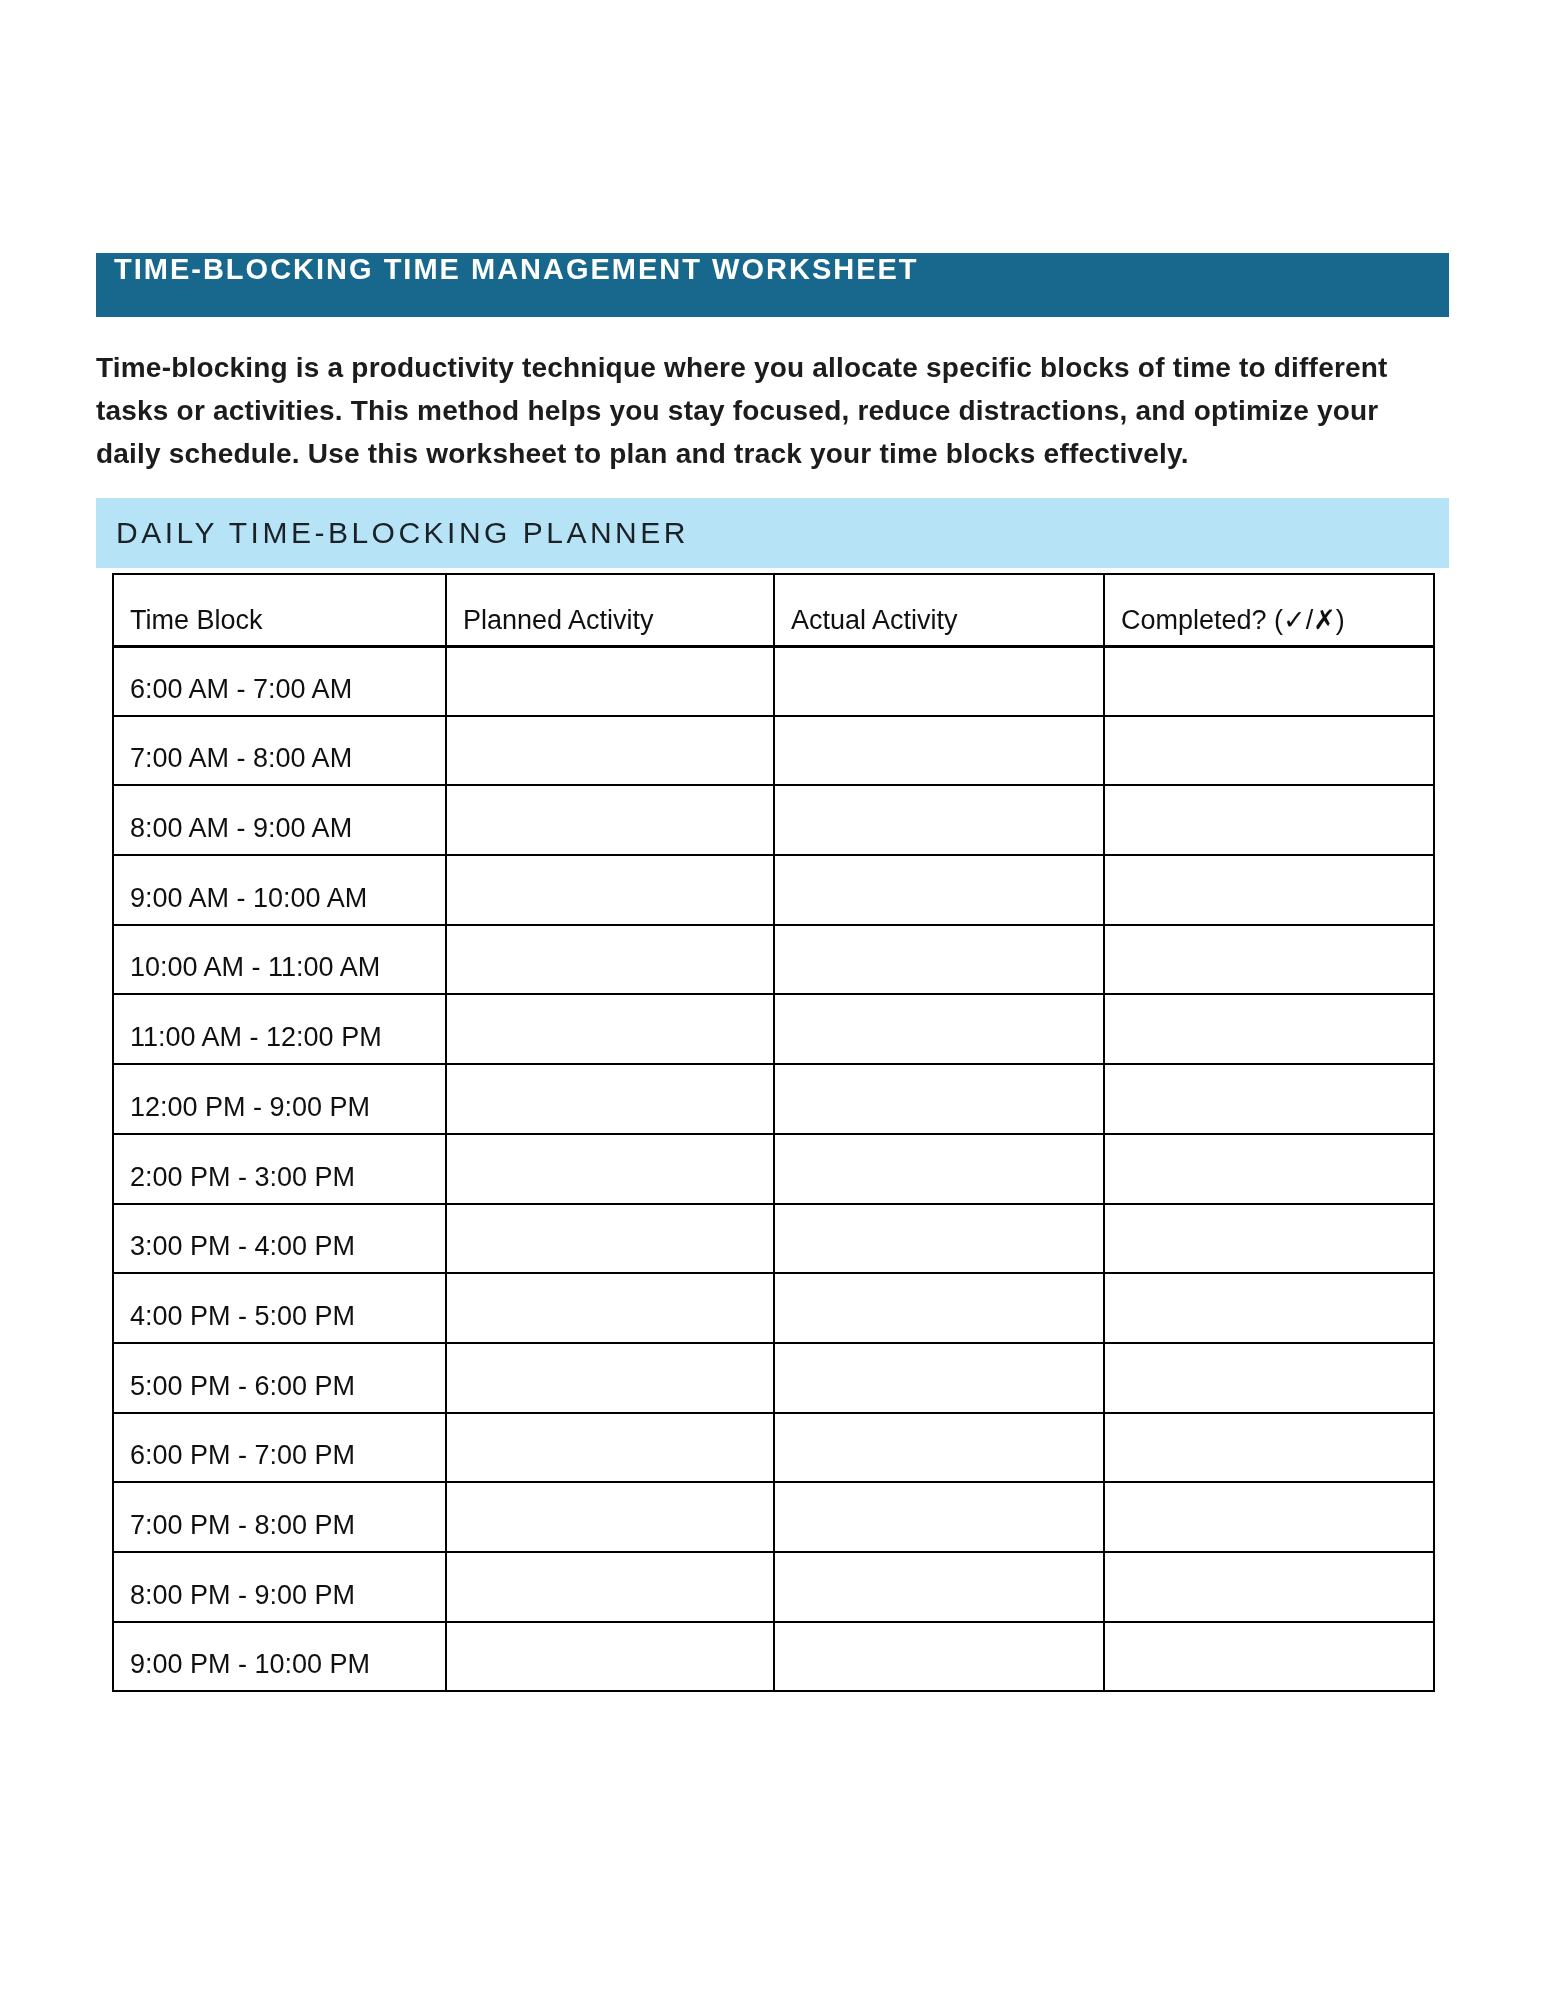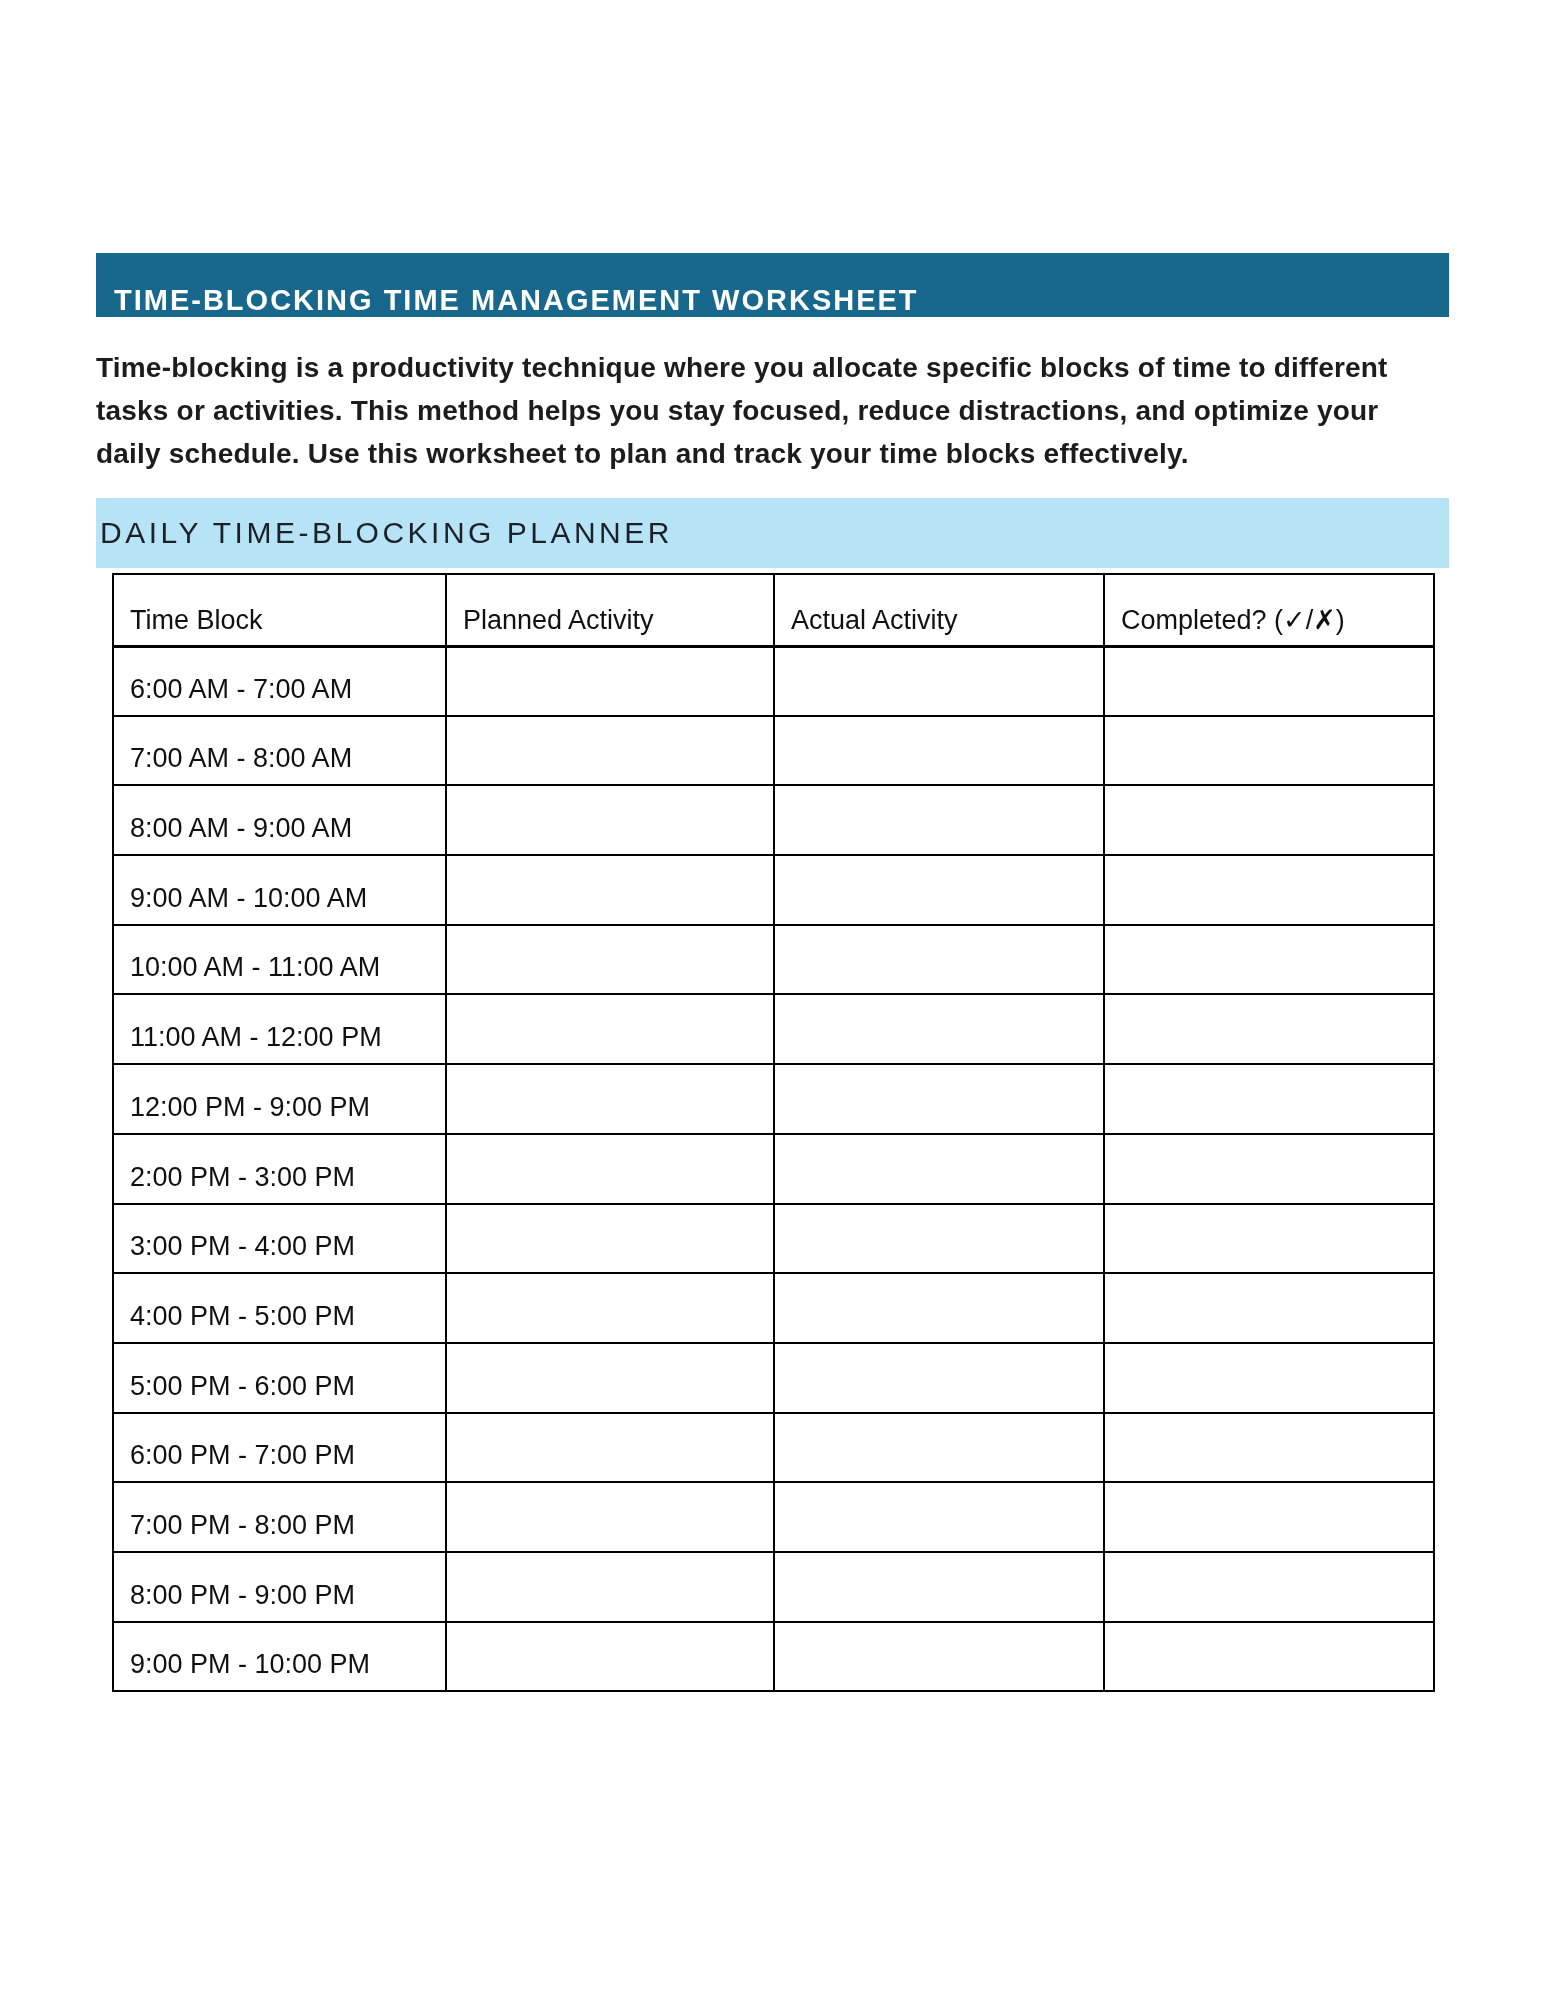--- a/index.html
+++ b/index.html
@@ -19,21 +19,21 @@
 
   
   .title-bar {
     position: absolute;
     left: 96px;
     top: 253px;
     width: 1353px;
     height: 64px;
     background: #17688c;
     display: flex;
-    align-items: flex-end;
+    align-items: flex-start;
     box-sizing: border-box;
     padding-left: 18px;
   }
   .title-bar h1 {
     margin: 0;
     font-size: 29px;
     font-weight: 700;
     letter-spacing: 2px;
     color: #ffffff;
     white-space: nowrap;
@@ -57,21 +57,21 @@
   .section-bar {
     position: absolute;
     left: 96px;
     top: 498px;
     width: 1353px;
     height: 70px;
     background: #b7e3f6;
     display: flex;
     align-items: center;
     box-sizing: border-box;
-    padding-left: 4px;
+    padding-left: 20px;
   }
   .section-bar h2 {
     margin: 0;
     font-size: 30px;
     font-weight: 400;
     letter-spacing: 3.5px;
     color: #1b2127;
     white-space: nowrap;
   }
 

